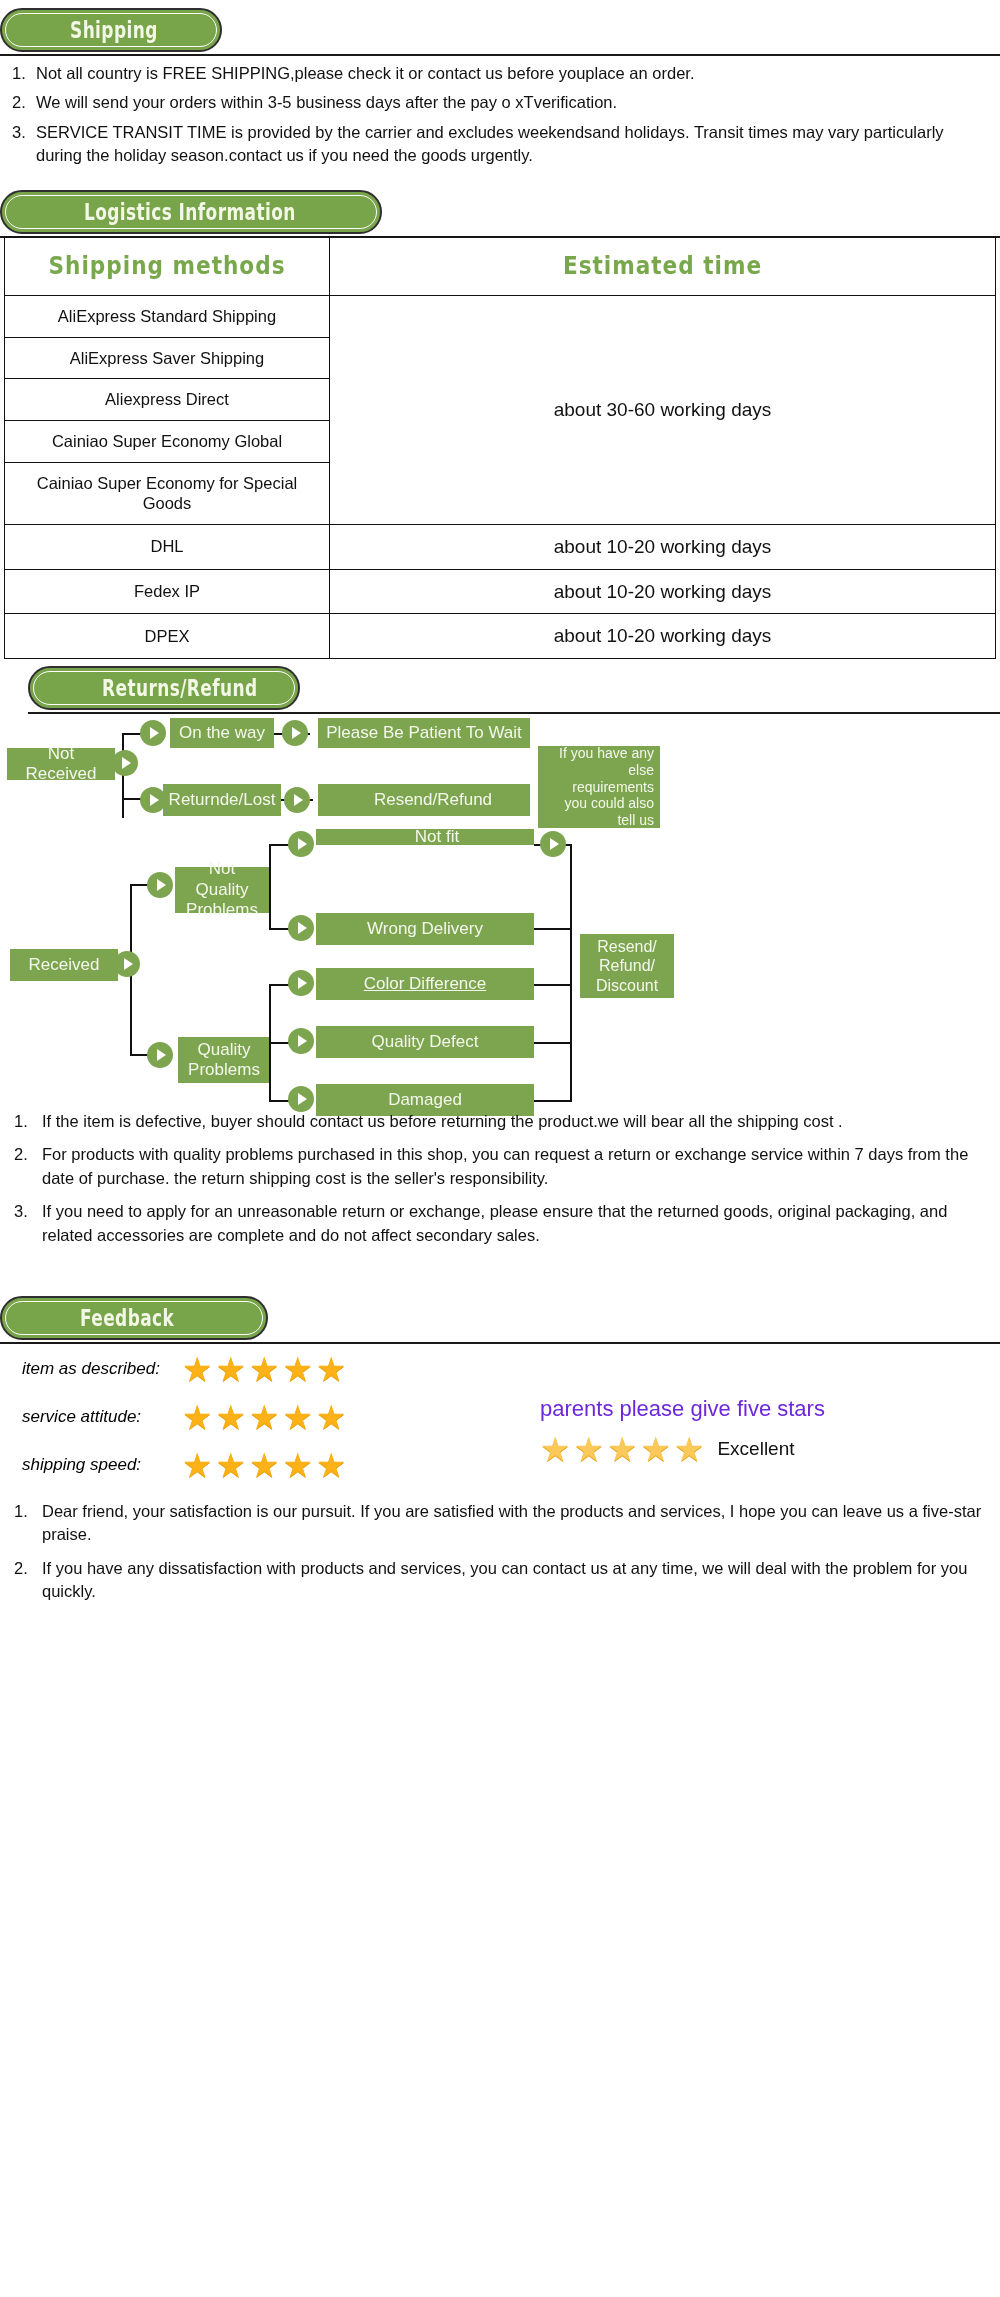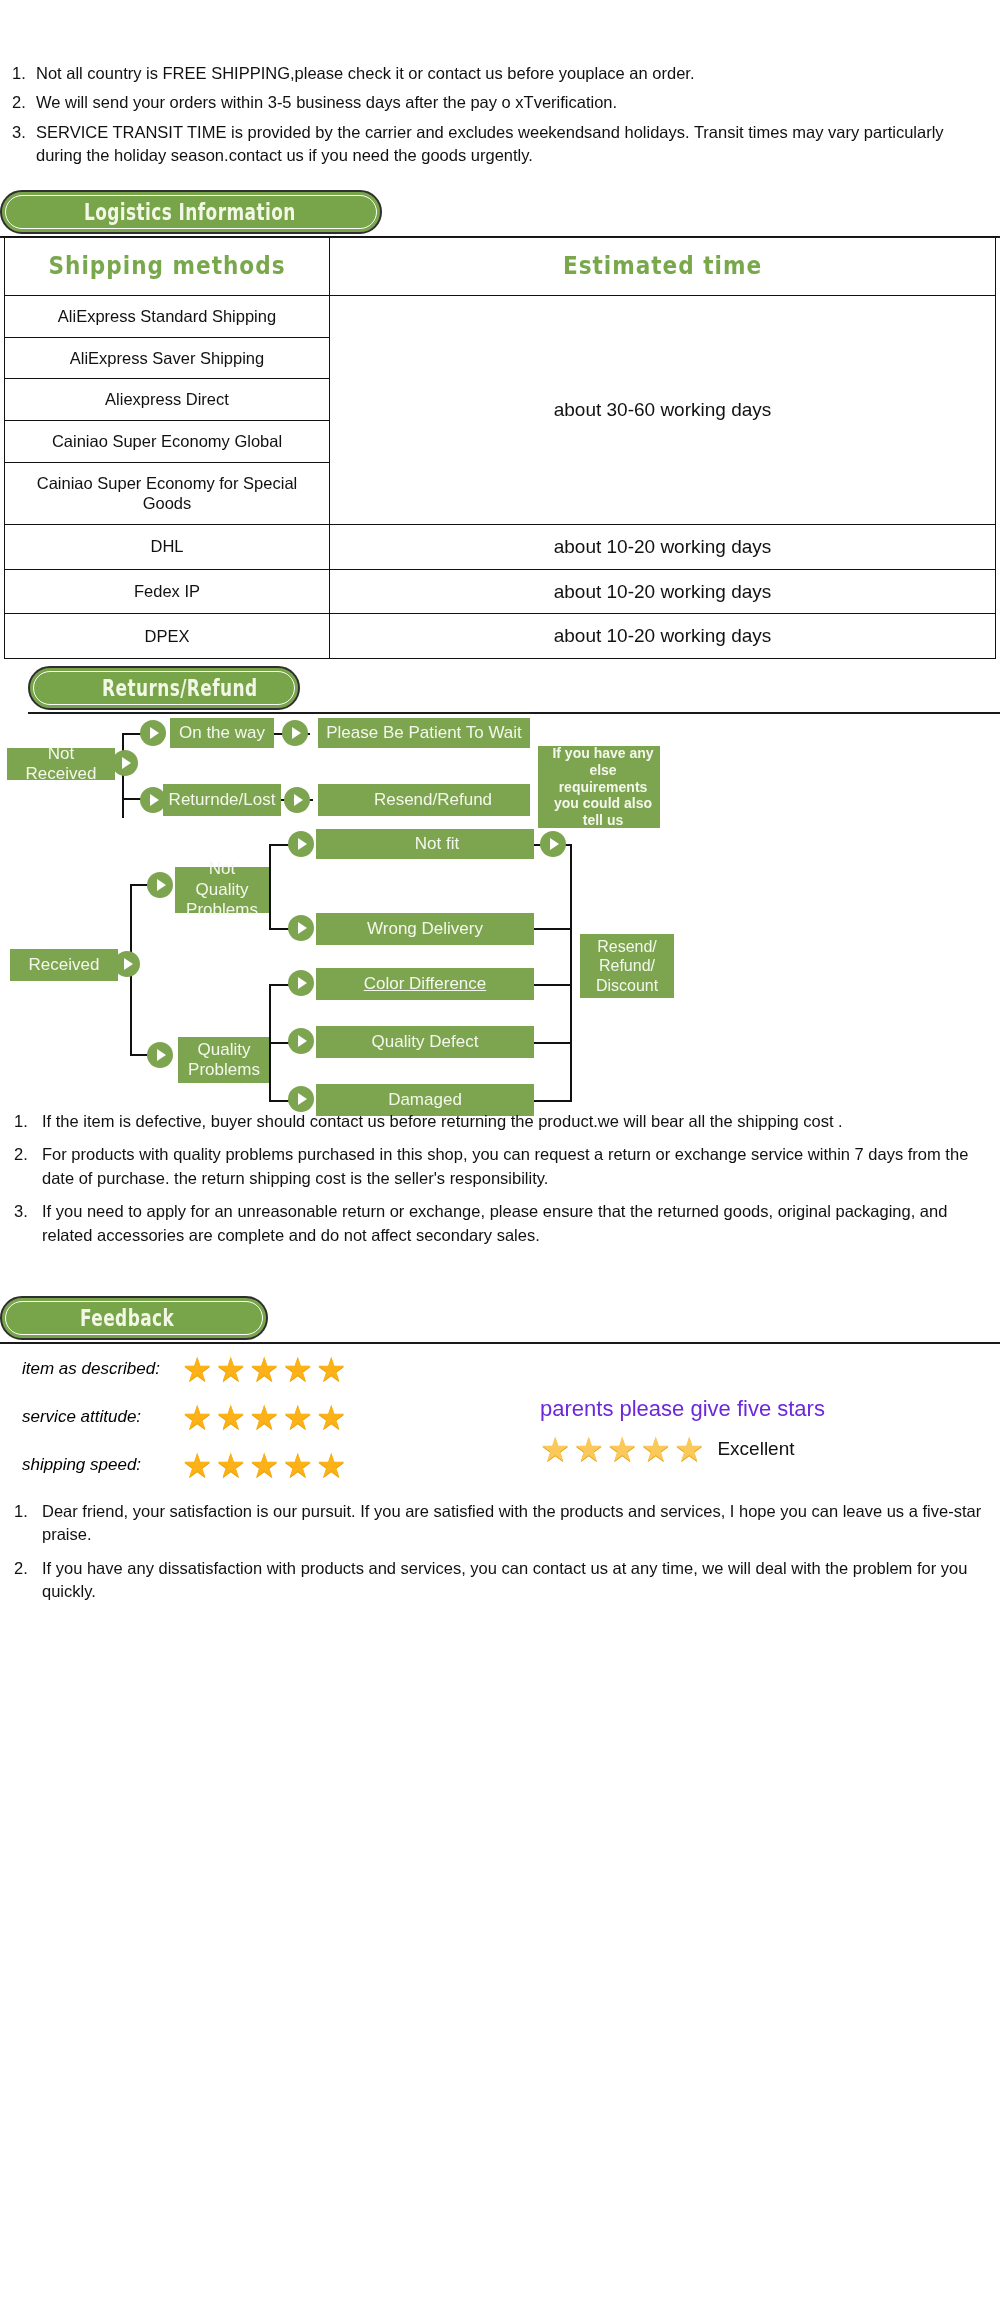--- a/index.html
+++ b/index.html
@@ -87,21 +87,21 @@
     position:absolute;
     background:#7da44f;
     color:#f4f8ec;
     display:flex;align-items:center;justify-content:center;
     text-align:center;
     font-size:17px;
     line-height:1.2;
     box-sizing:border-box;
     padding:2px 6px;
   }
-  .node.left-align{justify-content:flex-start;text-align:center;padding-left:14px;font-weight:bold;}
+  .node.left-align{justify-content:flex-start;text-align:right;padding-left:14px;}
   .conn{position:absolute;background:#111;}
   .arrow{
     position:absolute;
     width:26px;height:26px;
     border-radius:50%;
     background:#7da44f;
     display:flex;align-items:center;justify-content:center;
   }
   .arrow:after{
     content:"";
@@ -125,20 +125,27 @@
     margin-right:3px;
   }
   .star.pale{color:#fbc95a;}
   .excellent{font-size:19px;color:#111;margin-left:10px;}
 </style>
 </head>
 <body>
 
 <div class="page">
 
+  <div class="banner-wrap" style="position:absolute;left:0;top:8px;width:1000px;height:52px;">
+    <div class="banner-rule"></div>
+    <div class="pill" style="width:222px;">
+      <div class="pill-inner"></div>
+      <span class="pill-label" style="margin-left:52px;">Shipping</span>
+    </div>
+  </div>
 
   <ul class="note-list" style="position:absolute;left:12px;top:62px;width:976px;">
     <li style="padding-left:24px;">
       <span class="num">1.</span>
       <span class="note-body">Not all country is FREE SHIPPING,please check it or contact us before youplace an order.</span>
     </li>
     <li style="padding-left:24px;">
       <span class="num">2.</span>
       <span class="note-body">We will send your orders within 3-5 business days after the pay o xTverification.</span>
     </li>
@@ -236,21 +243,21 @@
     <div class="node" style="left:175px;top:155px;width:94px;height:46px;">Not Quality Problems</div>
     <div class="arrow" style="left:147px;top:160px;"></div>
 
     <div class="node" style="left:178px;top:325px;width:92px;height:46px;">Quality Problems</div>
     <div class="arrow" style="left:147px;top:330px;"></div>
 
     <div class="conn" style="left:269px;top:132px;width:2px;height:86px;"></div>
     <div class="conn" style="left:269px;top:132px;width:30px;height:2px;"></div>
     <div class="conn" style="left:269px;top:216px;width:30px;height:2px;"></div>
     <div class="arrow" style="left:288px;top:119px;"></div>
-    <div class="node" style="left:316px;top:117px;width:218px;height:30px;padding-left:30px;">Not fit</div>
+    <div class="node" style="left:316px;top:117px;width:218px;height:16px;padding-left:30px;">Not fit</div>
     <div class="arrow" style="left:288px;top:203px;"></div>
     <div class="node" style="left:316px;top:201px;width:218px;height:32px;">Wrong Delivery</div>
 
     <div class="conn" style="left:269px;top:272px;width:2px;height:116px;"></div>
     <div class="conn" style="left:269px;top:272px;width:30px;height:2px;"></div>
     <div class="conn" style="left:269px;top:330px;width:30px;height:2px;"></div>
     <div class="conn" style="left:269px;top:388px;width:30px;height:2px;"></div>
     <div class="arrow" style="left:288px;top:258px;"></div>
     <div class="node" style="left:316px;top:256px;width:218px;height:32px;text-decoration:underline;">Color Difference</div>
     <div class="arrow" style="left:288px;top:316px;"></div>

